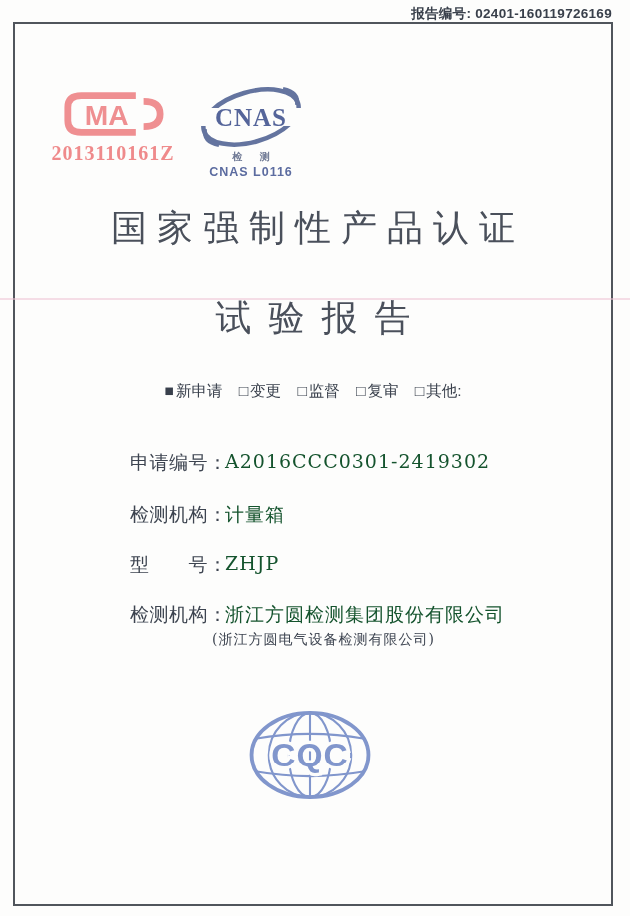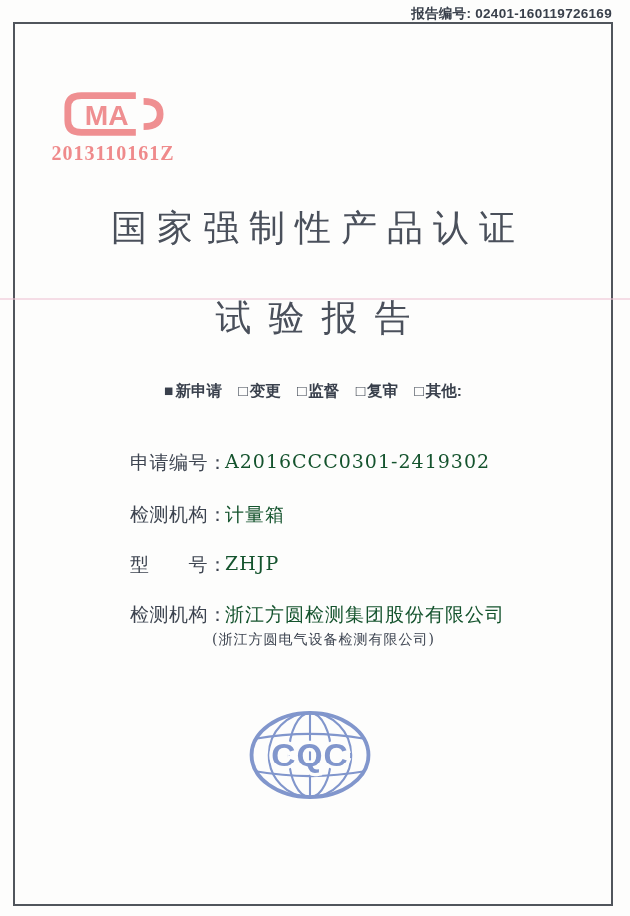--- a/index.html
+++ b/index.html
@@ -52,21 +52,21 @@
   }
   .title-2 {
     position:absolute; left:13px; top:294px; width:600px; text-align:center;
     font-size:36px; letter-spacing:17px; text-indent:17px; color:#4a505b;
     line-height:1.35; font-weight:500;
   }
 
   .decl {
     position:absolute; left:13px; top:381px; width:600px; text-align:center;
     font-family:"Liberation Sans","DejaVu Sans",sans-serif;
-    font-size:15.5px; font-weight:700; color:#39404c;
+    font-size:15.5px; font-weight:400; color:#39404c;
   }
   .decl .opt { margin:0 6px; white-space:nowrap; }
   .decl .mark { margin-right:2px; }
 
   .field-row { position:absolute; left:130px; width:470px; height:30px; }
   .field-row .f-label { font-size:19px; color:#3d4450; letter-spacing:.5px; }
   .field-row .f-value {
     position:absolute; left:95px; top:0; font-size:19px; color:#14532d;
     letter-spacing:1px; white-space:nowrap;
   }
@@ -95,20 +95,31 @@
 
   <div class="cma">
     <svg width="102" height="48" viewBox="0 0 105 48">
       <path d="M76 5 H20 Q6 5 6 17 V31 Q6 43 20 43 H76" fill="none" stroke="#ef8f91" stroke-width="7"></path>
       <text x="46" y="35" text-anchor="middle" font-family="Liberation Sans, DejaVu Sans, sans-serif" font-size="29" font-weight="900" fill="#ef8f91">MA</text>
       <path d="M84 11 Q101 11 101 24 Q101 37 84 37" fill="none" stroke="#ef8f91" stroke-width="7"></path>
     </svg>
     <div class="cma-number">2013110161Z</div>
   </div>
 
+  <div class="cnas">
+    <svg width="108" height="62" viewBox="0 0 108 62">
+      <ellipse cx="54" cy="31" rx="49" ry="25" transform="rotate(-16 54 31)" fill="none" stroke="#64749f" stroke-width="4.5"></ellipse>
+      <path d="M86 3 q16 3 14 16" fill="none" stroke="#64749f" stroke-width="4"></path>
+      <path d="M22 59 q-16 -3 -14 -16" fill="none" stroke="#64749f" stroke-width="4"></path>
+      <rect x="4" y="22" width="100" height="18" fill="#fdfdfc"></rect>
+      <text x="54" y="40" text-anchor="middle" font-family="Liberation Serif, DejaVu Serif, serif" font-size="25" font-weight="700" letter-spacing="1" fill="#55659a">CNAS</text>
+    </svg>
+    <div class="cnas-cn">检 测</div>
+    <div class="cnas-code">CNAS L0116</div>
+  </div>
 
   <div class="title-1">国家强制性产品认证</div>
   <div class="title-2">试验报告</div>
 
   <div class="decl">
     <span class="opt"><span class="mark">■</span><span>新申请</span></span>
     <span class="opt"><span class="mark">□</span><span>变更</span></span>
     <span class="opt"><span class="mark">□</span><span>监督</span></span>
     <span class="opt"><span class="mark">□</span><span>复审</span></span>
     <span class="opt"><span class="mark">□</span><span>其他:</span></span>

